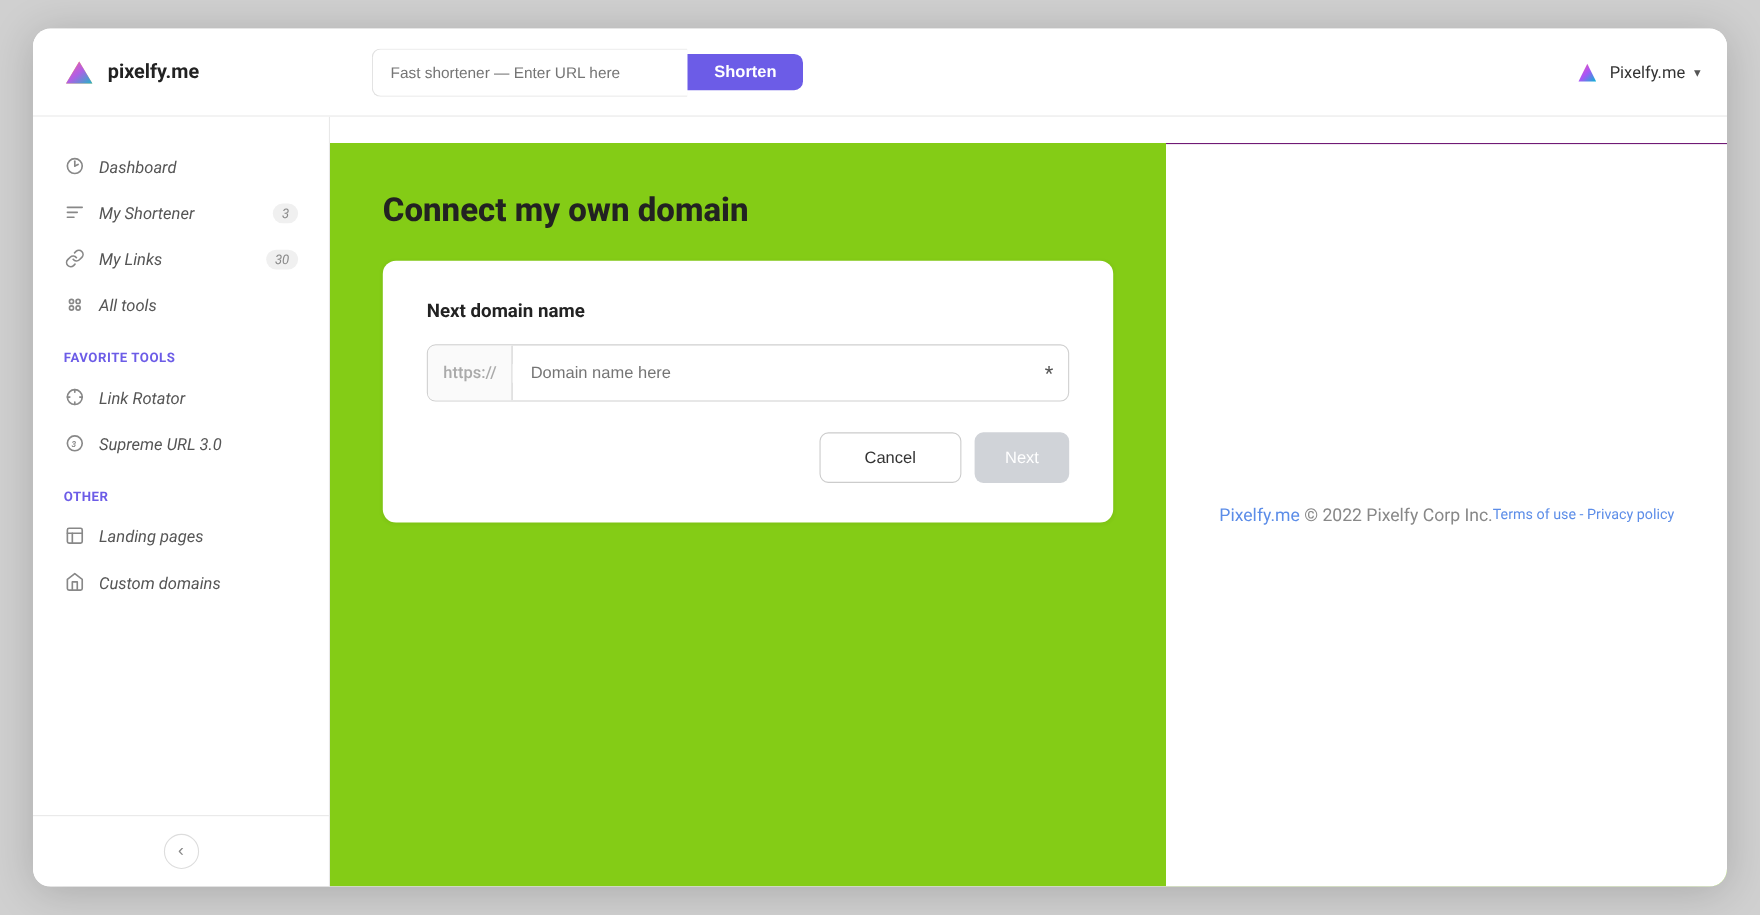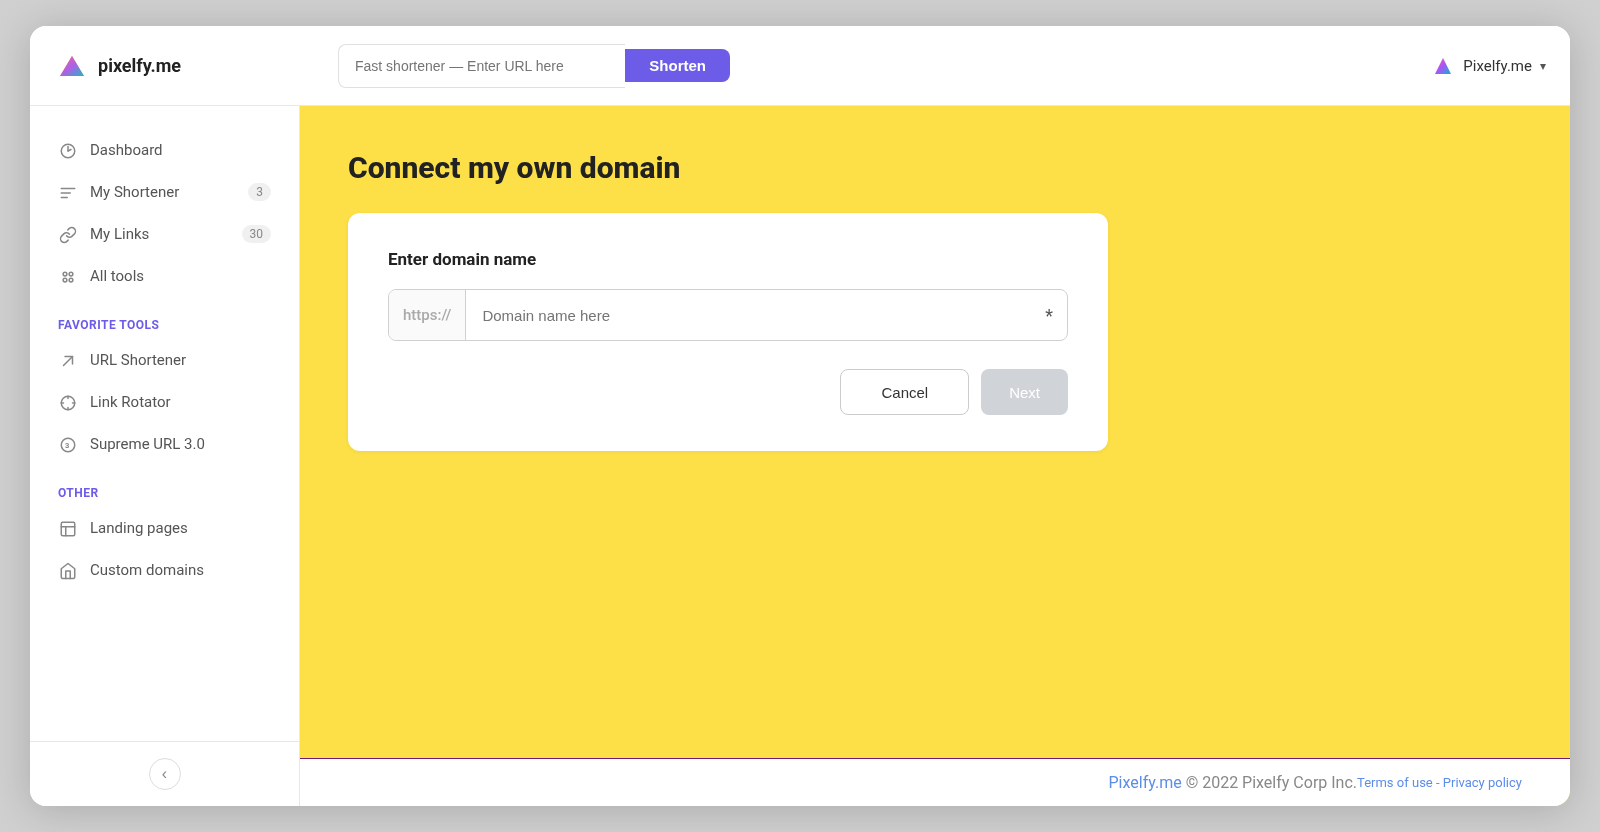--- a/index.html
+++ b/index.html
@@ -112,26 +112,27 @@
       flex-direction: column;
       padding: 24px 0 0 0;
       flex-shrink: 0;
     }
     .sidebar-nav {
       flex: 1;
       padding: 0 0 16px 0;
     }
     .sidebar-item {
       display: flex;
-      align-items: flex-start;
+      align-items: flex-end;
       gap: 12px;
       padding: 11px 28px;
       cursor: pointer;
       color: #555;
       font-size: 15px;
+      font-style: italic;
     }
     .sidebar-item .item-icon {
       width: 20px;
       height: 20px;
       display: flex;
       align-items: center;
       justify-content: center;
       color: #888;
       font-size: 16px;
     }
@@ -181,24 +182,25 @@
       cursor: pointer;
       display: flex;
       align-items: center;
       justify-content: center;
       color: #888;
       font-size: 16px;
     }
     
     .content-area {
       flex: 1;
-      background: #fde047;
-      display: flex;
-      flex-direction: column;
+      background: #84cc16;
+      display: flex;
+      flex-direction: row;
       overflow: hidden;
+      margin-top: 24px;
     }
     .content-inner {
       flex: 1;
       padding: 44px 48px;
       overflow-y: auto;
     }
     .page-title {
       font-size: 30px;
       font-weight: 800;
       color: #222;
@@ -386,29 +388,20 @@
                 <circle cx="16" cy="8" r="2.5"></circle>
                 <circle cx="8" cy="16" r="2.5"></circle>
                 <circle cx="16" cy="16" r="2.5"></circle>
               </svg>
           </span>
           <span class="item-label">All tools</span>
         </div>
 
         <div class="sidebar-section-label">FAVORITE TOOLS</div>
 
-        <div class="sidebar-item">
-          <span class="item-icon">
-            <svg class="icon-svg" viewBox="0 0 24 24">
-                <line x1="18" y1="6" x2="6" y2="18"></line>
-                <polyline points="8 6 18 6 18 16"></polyline>
-              </svg>
-          </span>
-          <span class="item-label">URL Shortener</span>
-        </div>
 
         <div class="sidebar-item">
           <span class="item-icon">
             <svg class="icon-svg" viewBox="0 0 24 24">
                 <circle cx="12" cy="12" r="9"></circle>
                 <path d="M12 3v3M12 18v3M3 12h3M18 12h3"></path>
               </svg>
           </span>
           <span class="item-label">Link Rotator</span>
         </div>
@@ -451,21 +444,21 @@
       <div class="sidebar-footer">
         <button class="collapse-btn">‹</button>
       </div>
     </div>
 
     <div class="content-area">
       <div class="content-inner">
         <h1 class="page-title">Connect my own domain</h1>
 
         <div class="card">
-          <div class="card-section-title">Enter domain name</div>
+          <div class="card-section-title">Next domain name</div>
 
           <div class="domain-input-row">
             <div class="domain-prefix">https://</div>
             <input class="domain-text-input" type="text" placeholder="Domain name here" style="">
             <span class="domain-asterisk">*</span>
           </div>
 
           <div class="card-actions">
             <button class="cancel-btn">Cancel</button>
             <button class="next-btn">Next</button>

